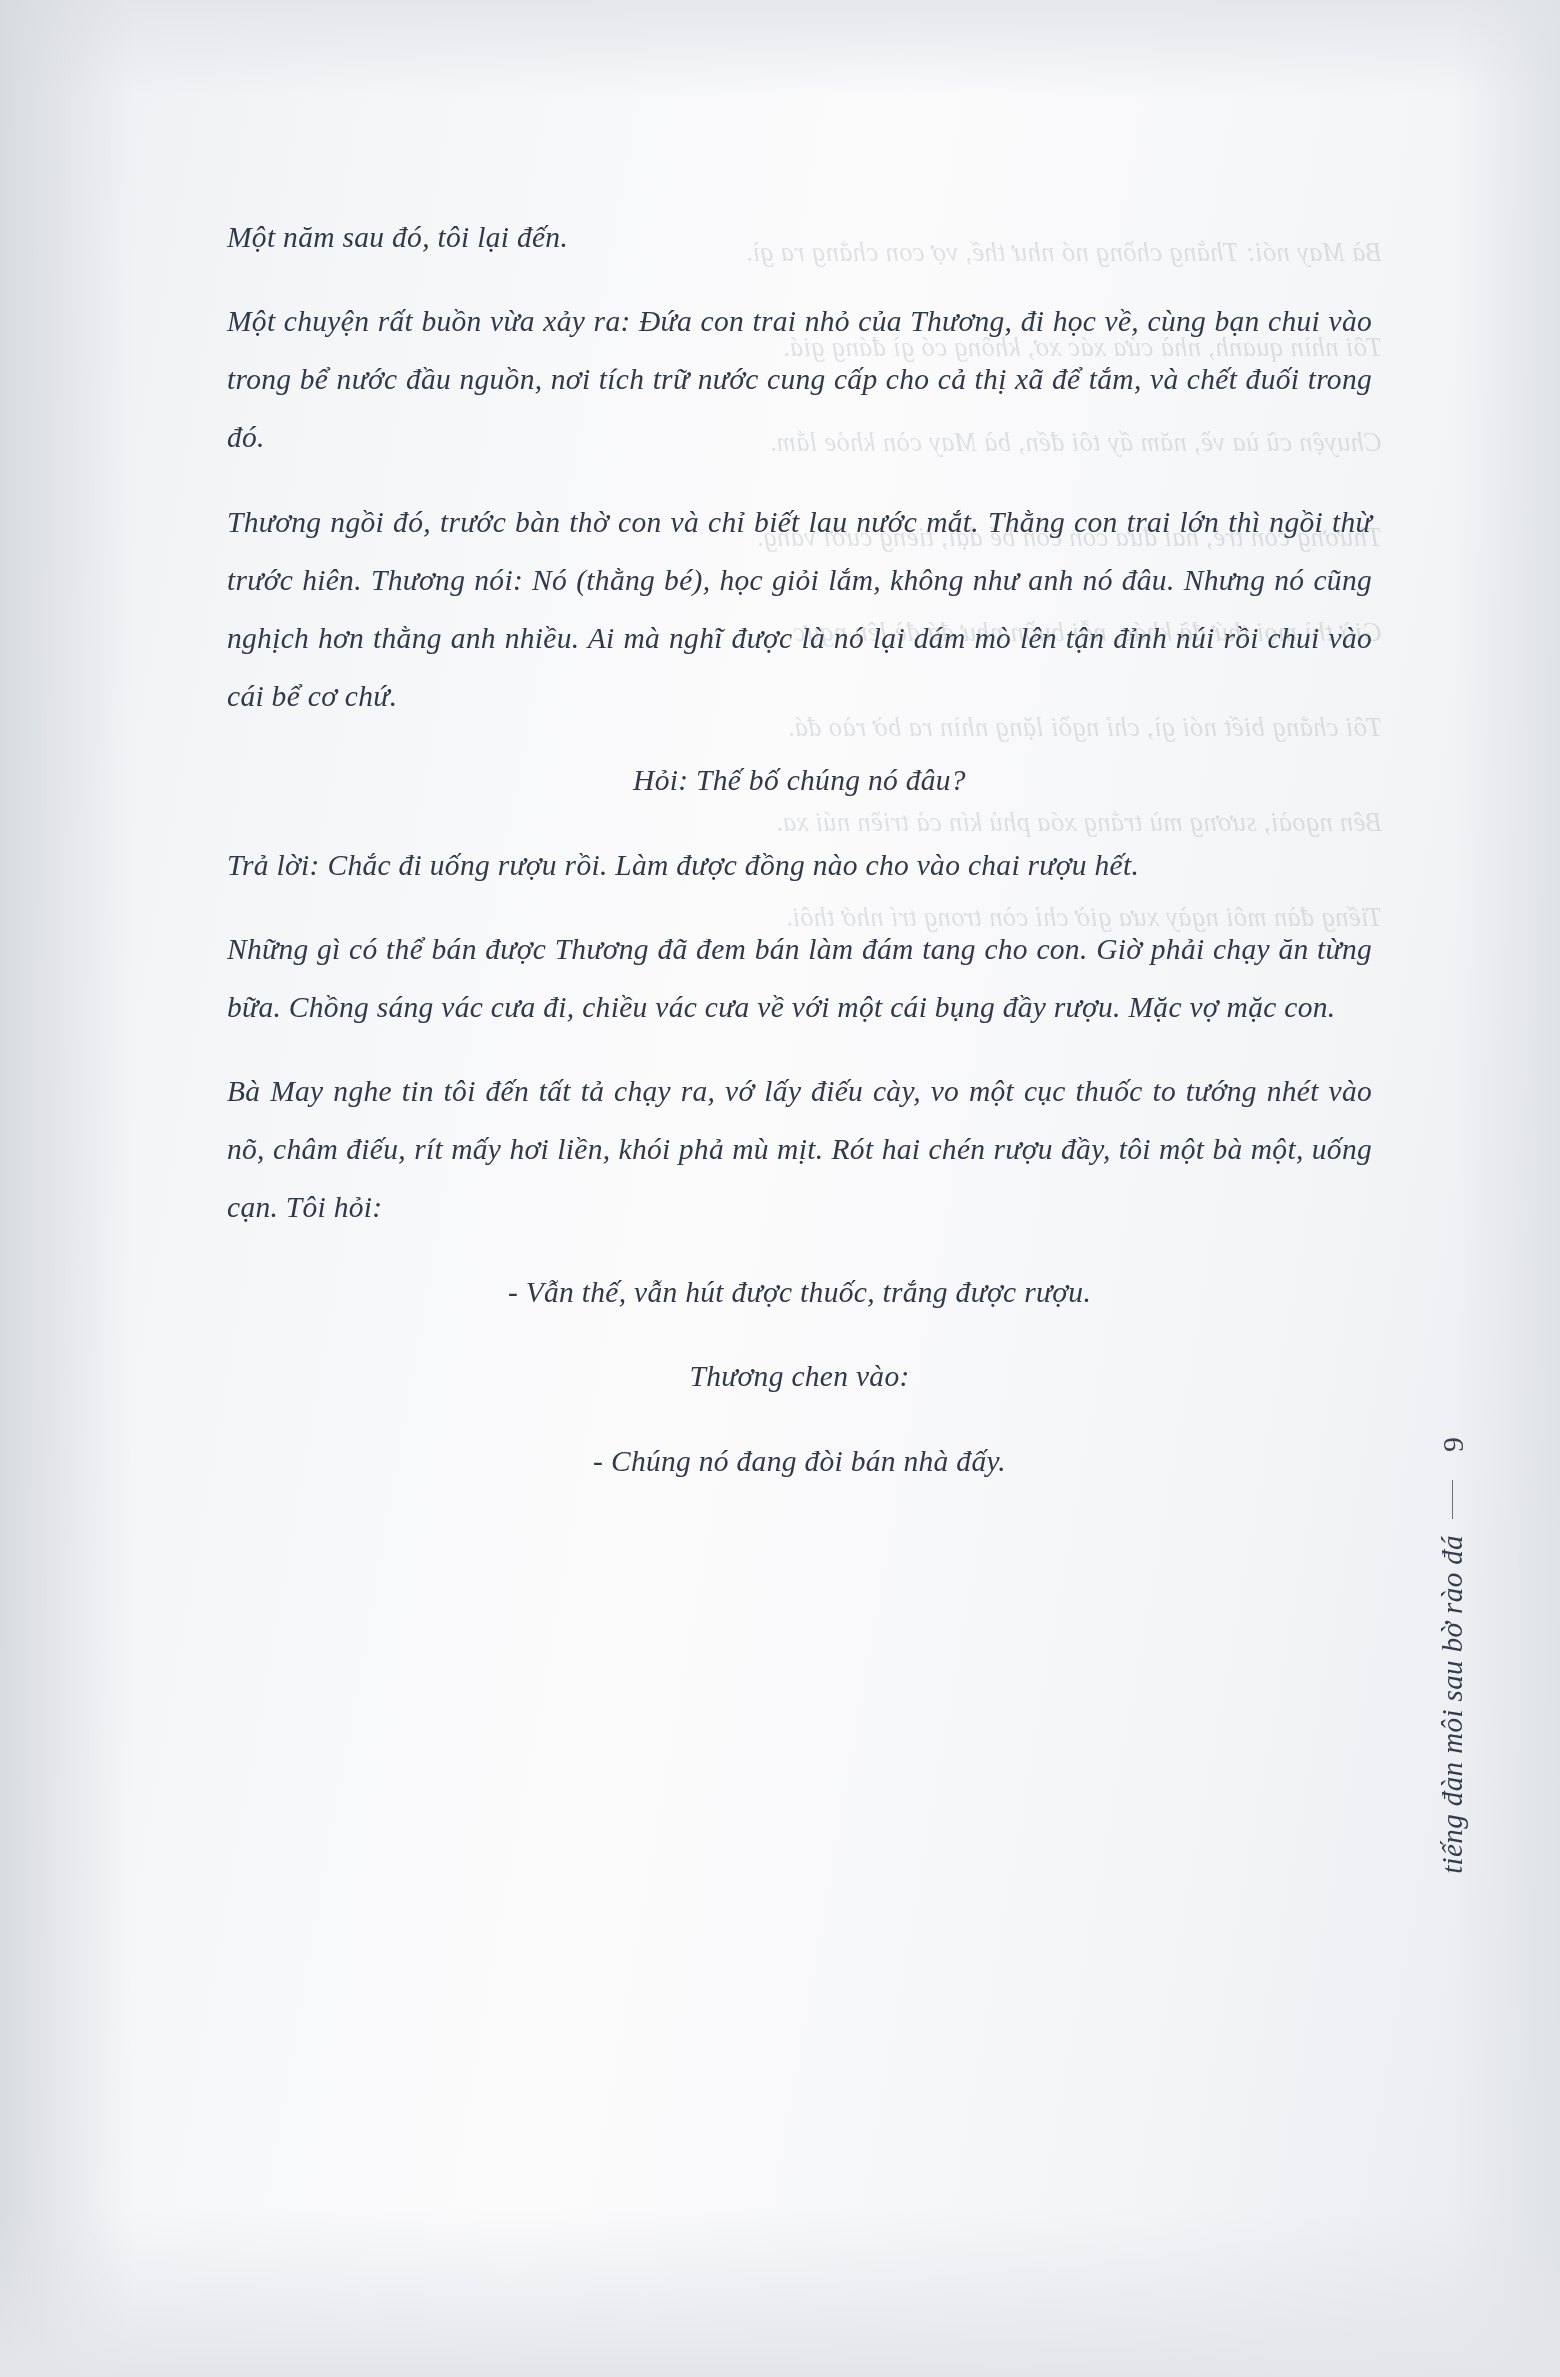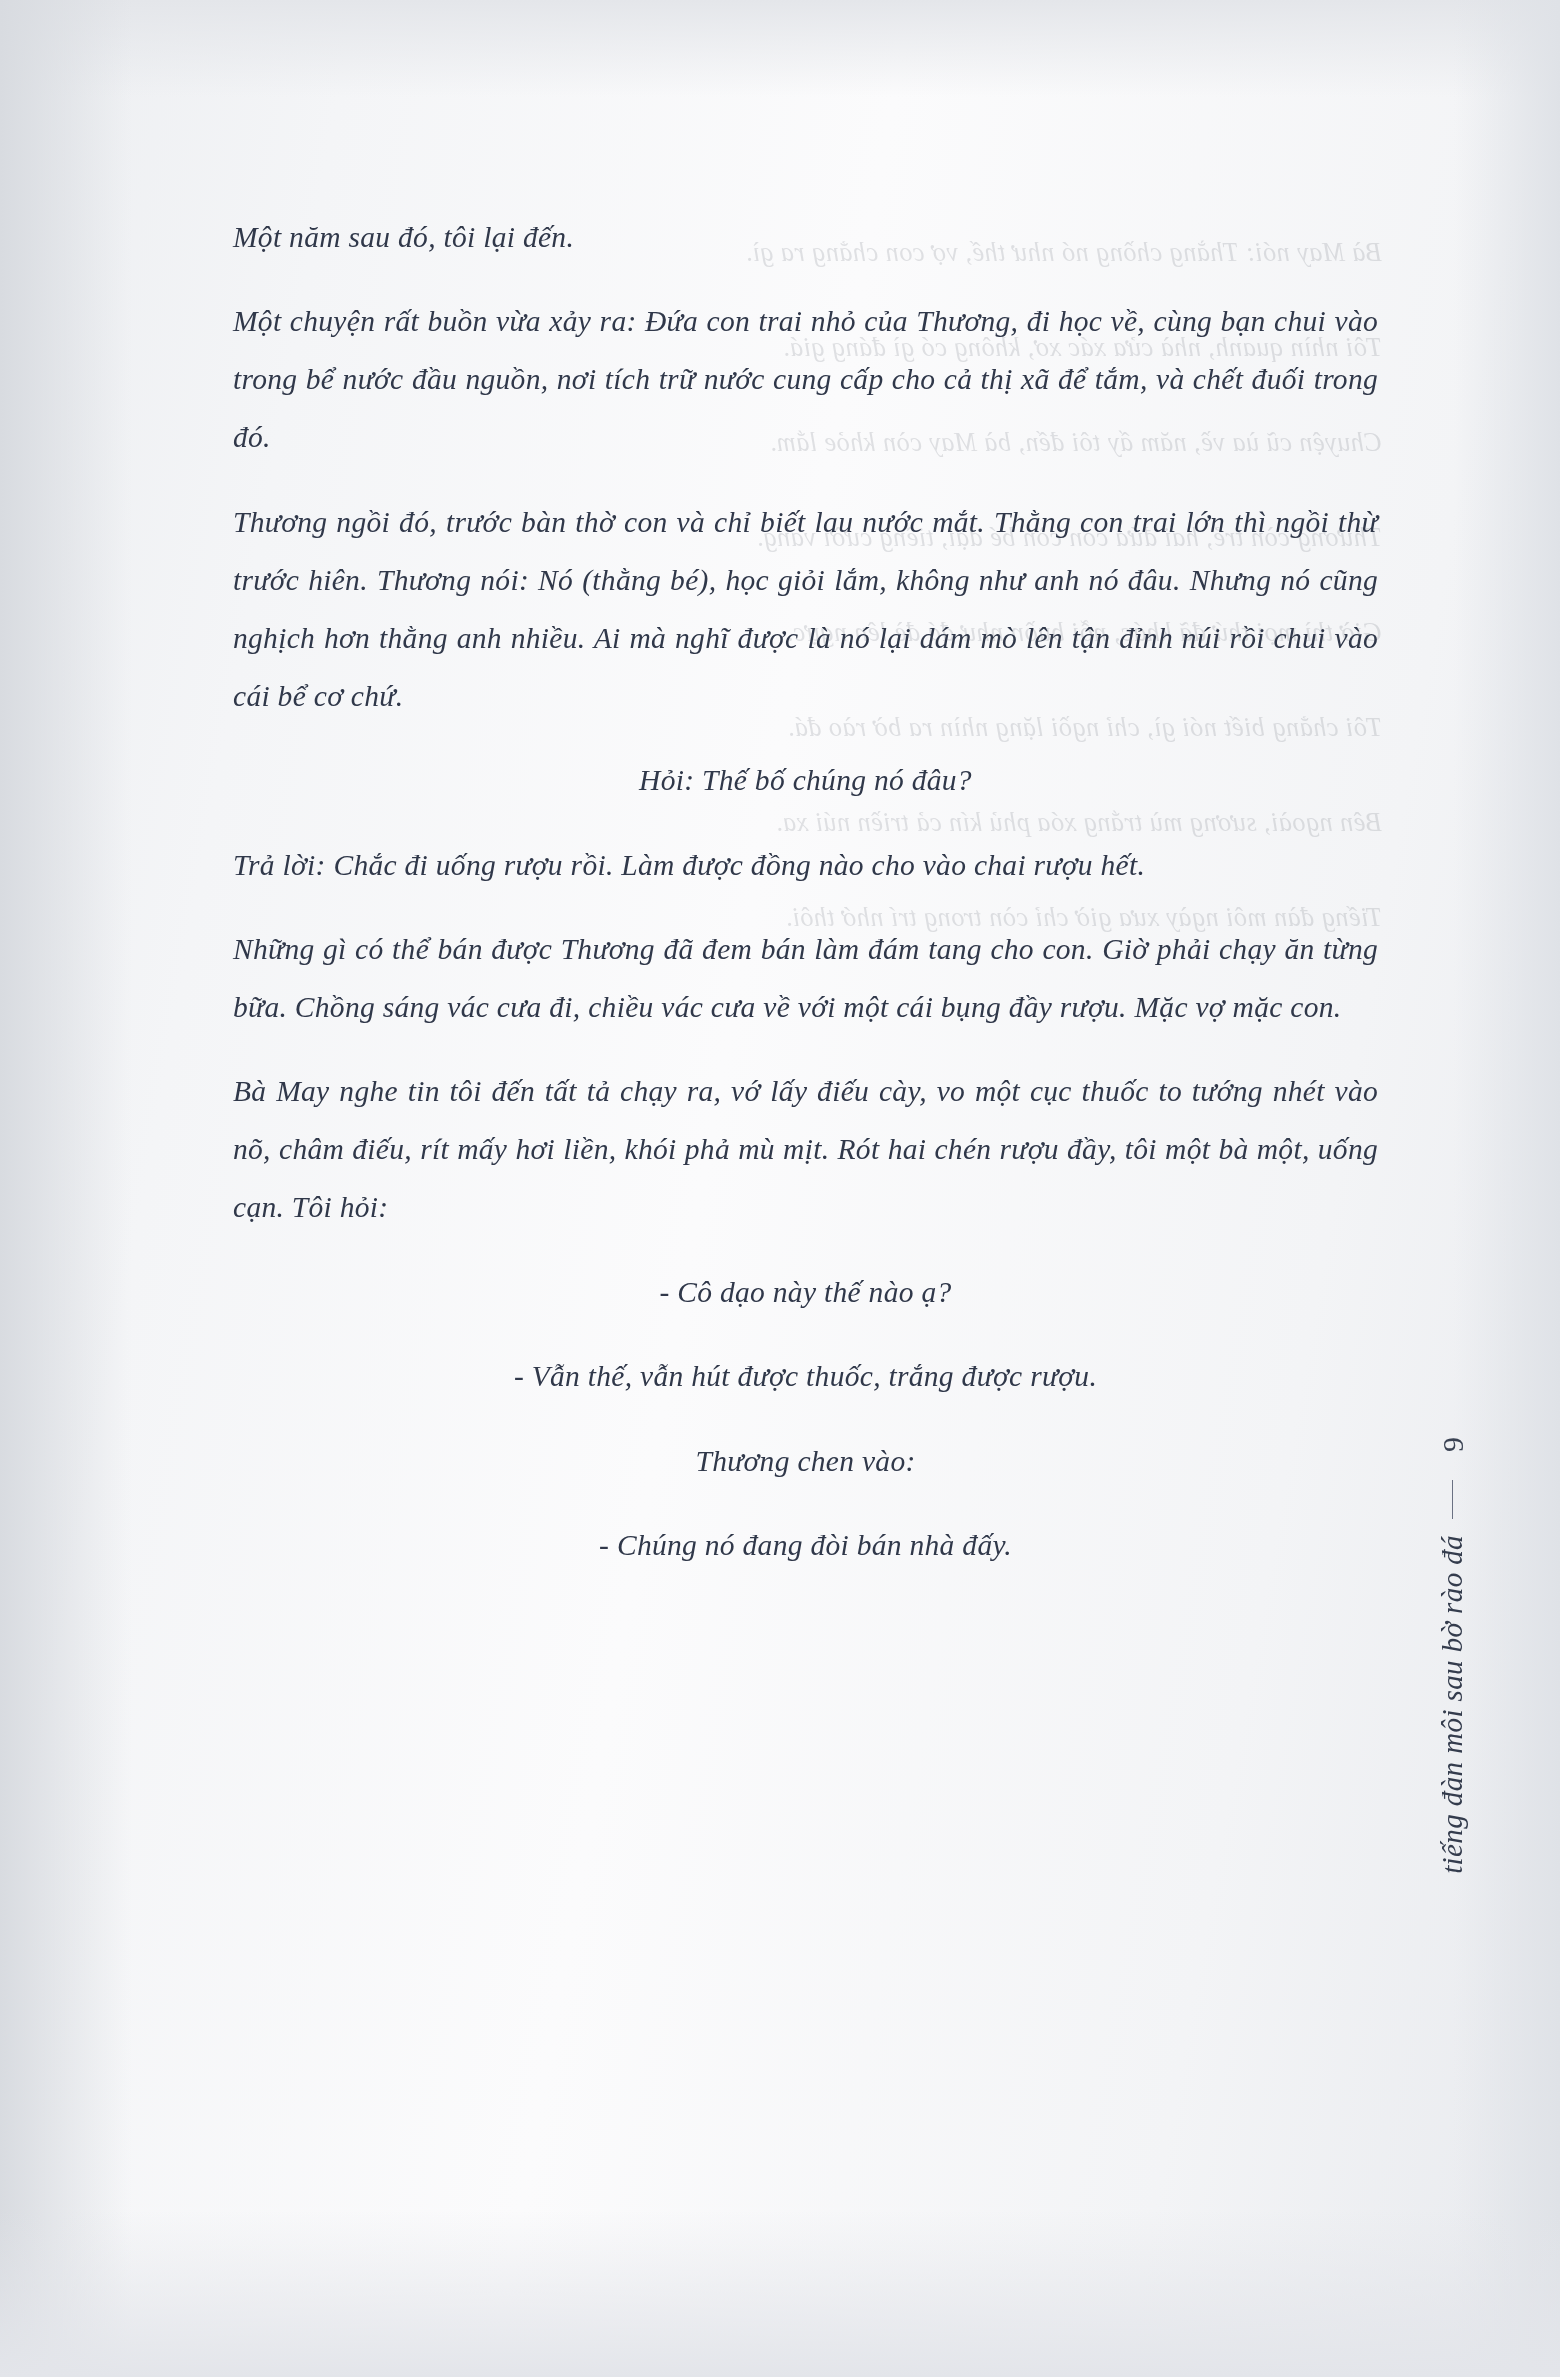--- a/index.html
+++ b/index.html
@@ -67,21 +67,21 @@
     font-size: 26.4px;
     line-height: 65px;
     letter-spacing: 0.4px;
     pointer-events: none;
     user-select: none;
   }
   .bleed-through p { margin: 0 0 30px 0; }
 
   .text-block {
     position: absolute;
-    left: 233px;
+    left: 227px;
     top: 208px;
     width: 1145px;
     color: #30384a;
     font-style: italic;
     font-size: 29.5px;
     line-height: 58px;
     letter-spacing: 0.3px;
   }
   .para {
     margin: 0 0 26.4px 0;
@@ -149,21 +149,20 @@
   </div>
 
   <div class="text-block">
     <p class="para">Một năm sau đó, tôi lại đến.</p>
     <p class="para">Một chuyện rất buồn vừa xảy ra: Đứa con trai nhỏ của Thương, đi học về, cùng bạn chui vào trong bể nước đầu nguồn, nơi tích trữ nước cung cấp cho cả thị xã để tắm, và chết đuối trong đó.</p>
     <p class="para">Thương ngồi đó, trước bàn thờ con và chỉ biết lau nước mắt. Thằng con trai lớn thì ngồi thừ trước hiên. Thương nói: Nó (thằng bé), học giỏi lắm, không như anh nó đâu. Nhưng nó cũng nghịch hơn thằng anh nhiều. Ai mà nghĩ được là nó lại dám mò lên tận đỉnh núi rồi chui vào cái bể cơ chứ.</p>
     <p class="para dialog">Hỏi: Thế bố chúng nó đâu?</p>
     <p class="para">Trả lời: Chắc đi uống rượu rồi. Làm được đồng nào cho vào chai rượu hết.</p>
     <p class="para">Những gì có thể bán được Thương đã đem bán làm đám tang cho con. Giờ phải chạy ăn từng bữa. Chồng sáng vác cưa đi, chiều vác cưa về với một cái bụng đầy rượu. Mặc vợ mặc con.</p>
     <p class="para">Bà May nghe tin tôi đến tất tả chạy ra, vớ lấy điếu cày, vo một cục thuốc to tướng nhét vào nõ, châm điếu, rít mấy hơi liền, khói phả mù mịt. Rót hai chén rượu đầy, tôi một bà một, uống cạn. Tôi hỏi:</p>
-    <p class="para dialog">- Cô dạo này thế nào ạ?</p>
     <p class="para dialog">- Vẫn thế, vẫn hút được thuốc, trắng được rượu.</p>
     <p class="para dialog">Thương chen vào:</p>
     <p class="para dialog">- Chúng nó đang đòi bán nhà đấy.</p>
   </div>
 
   <div class="side-rail">
     <div class="folio">9</div>
     <div class="rail-line"></div>
     <div class="running-title">tiếng đàn môi sau bờ rào đá</div>
   </div>

